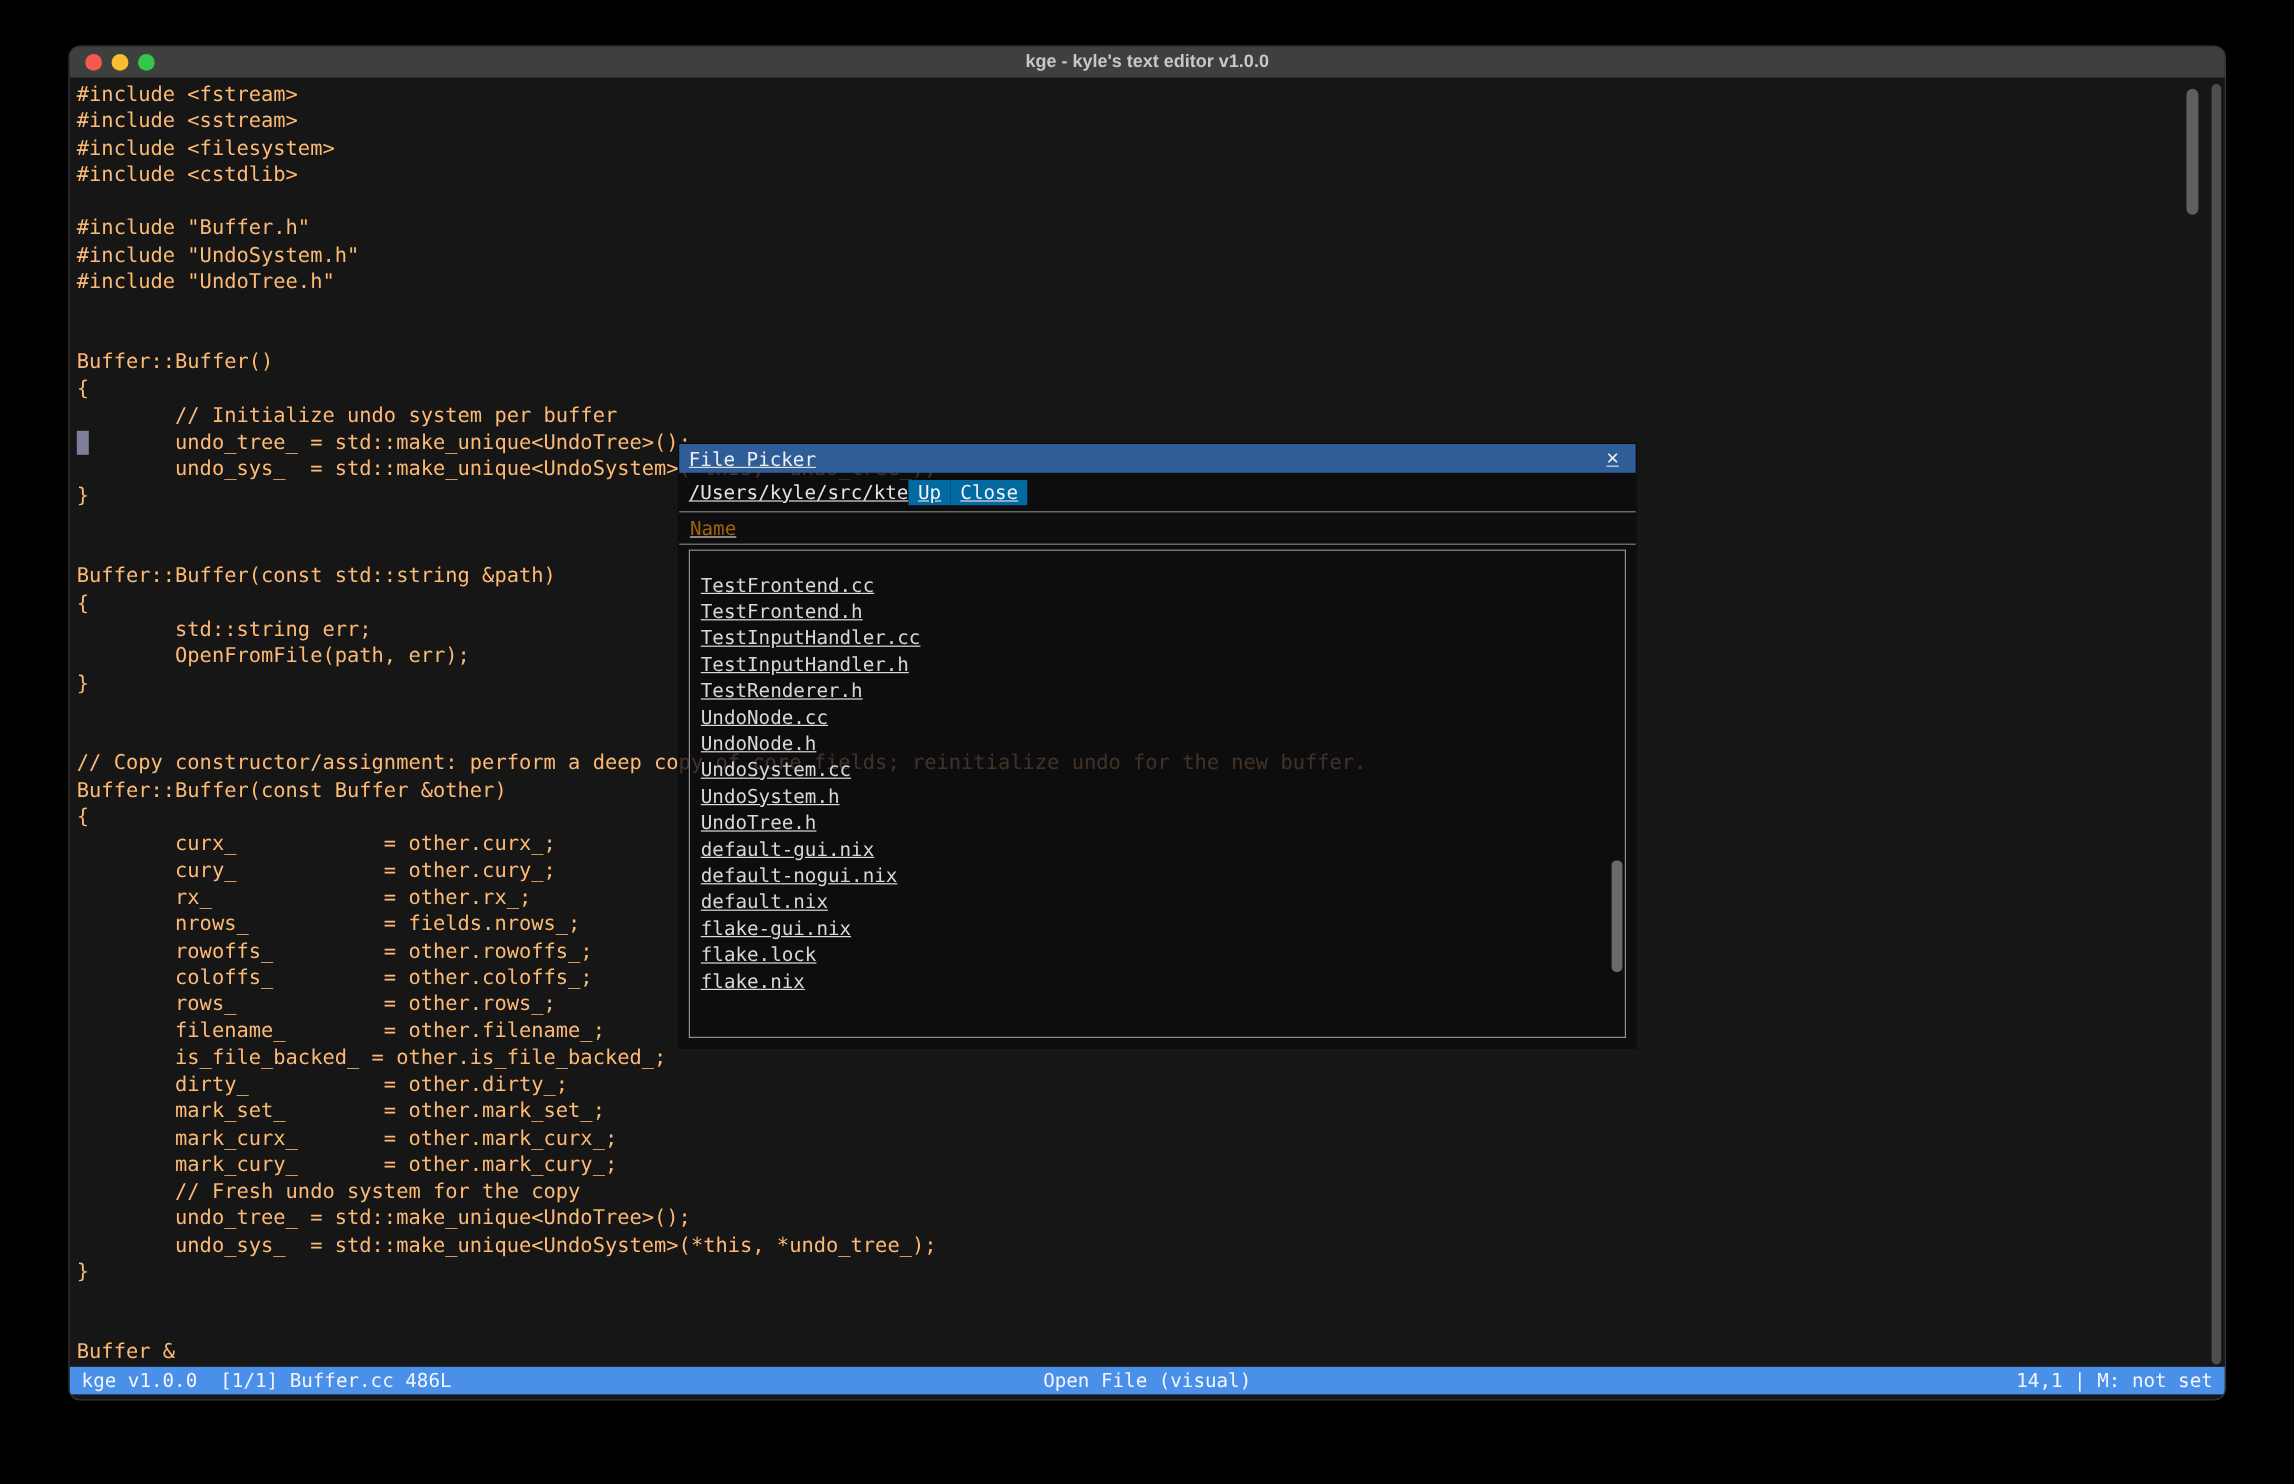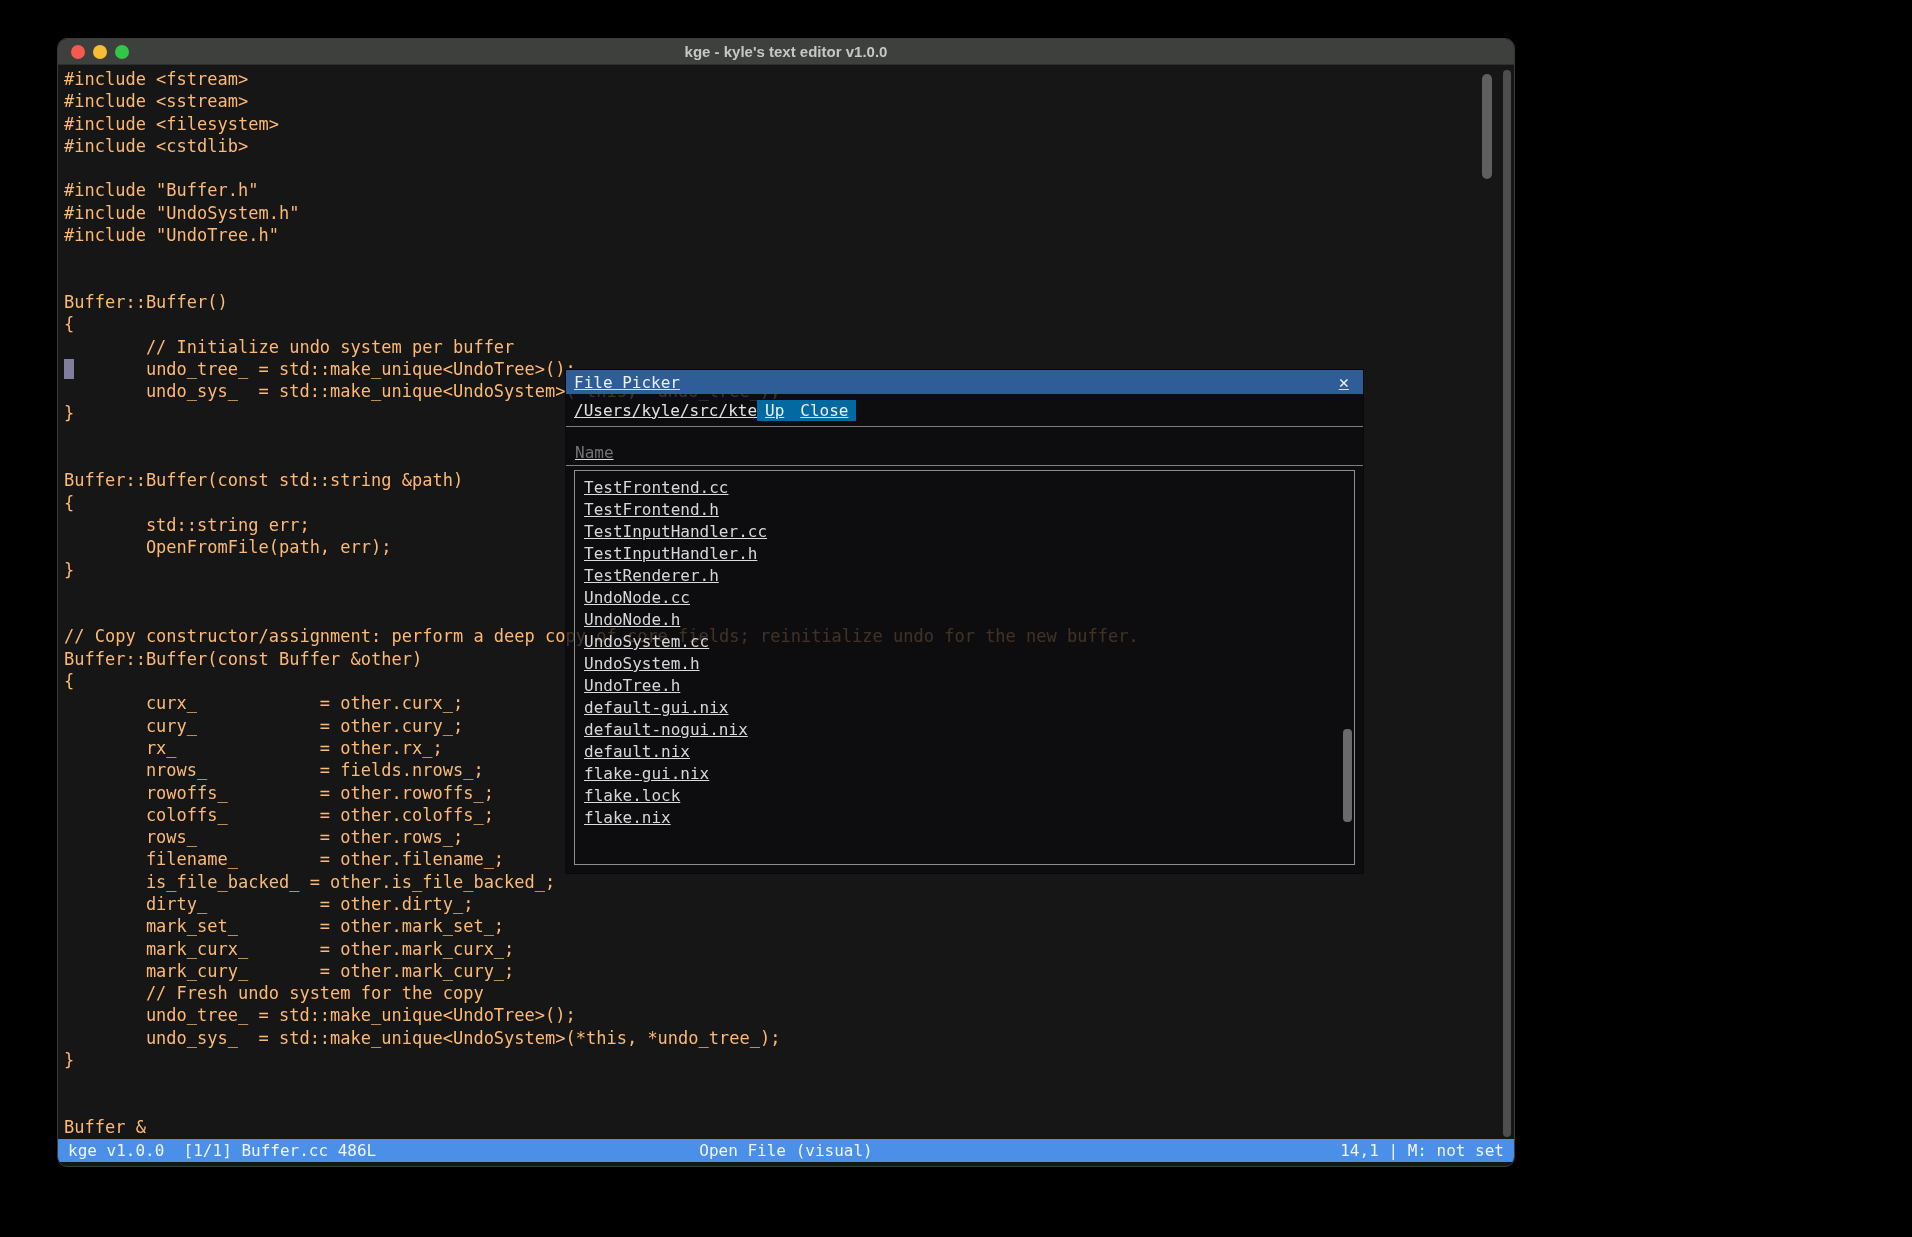--- a/index.html
+++ b/index.html
@@ -6,21 +6,21 @@
   html,body { background:#000; }
   .desktop {
     position: relative;
     width: 1912px; height: 1237px;
     background: #000;
     overflow: hidden;
     font-family: "DejaVu Sans Mono", monospace;
   }
   .window {
     position: absolute; left: 57px; top: 38px;
-    width: 1458px; height: 1129px;
+    width: 1798px; height: 1129px;
     background: #161616;
     border: 1px solid #3a3a3a;
     border-radius: 10px;
     overflow: hidden;
     display: flex; flex-direction: column;
   }
   
   .titlebar {
     flex: 0 0 26px;
     background: #3d403d;
@@ -94,27 +94,27 @@
   .btn {
     background: #0369a1; color: #eef2f8;
     padding: 1px 8px;
     font: 16px "DejaVu Sans Mono", monospace;
     border: none;
   }
   .divider { flex: 0 0 1px; background: #7f7f7f; }
   .dialog-colheader {
     flex: 0 0 26px;
     display: flex; align-items: center;
-    padding: 0 9px; color: #737373; margin-top: 12px;
+    padding: 0 9px; color: #a16207;
   }
   .file-box {
     margin: 4px 8px 8px 8px;
     border: 1px solid #8f8f8f;
     position: relative;
-    padding: 6px 0 4px 9px;
+    padding: 18px 0 4px 9px;
     height: 407px;
     overflow: hidden;
   }
   .file-item {
     font: 16px "DejaVu Sans Mono", monospace;
     height: 22px; line-height: 22px;
     white-space: pre; color: #d8d8d8;
   }
   .list-thumb {
     position: absolute; right: 2px; top: 258px;

